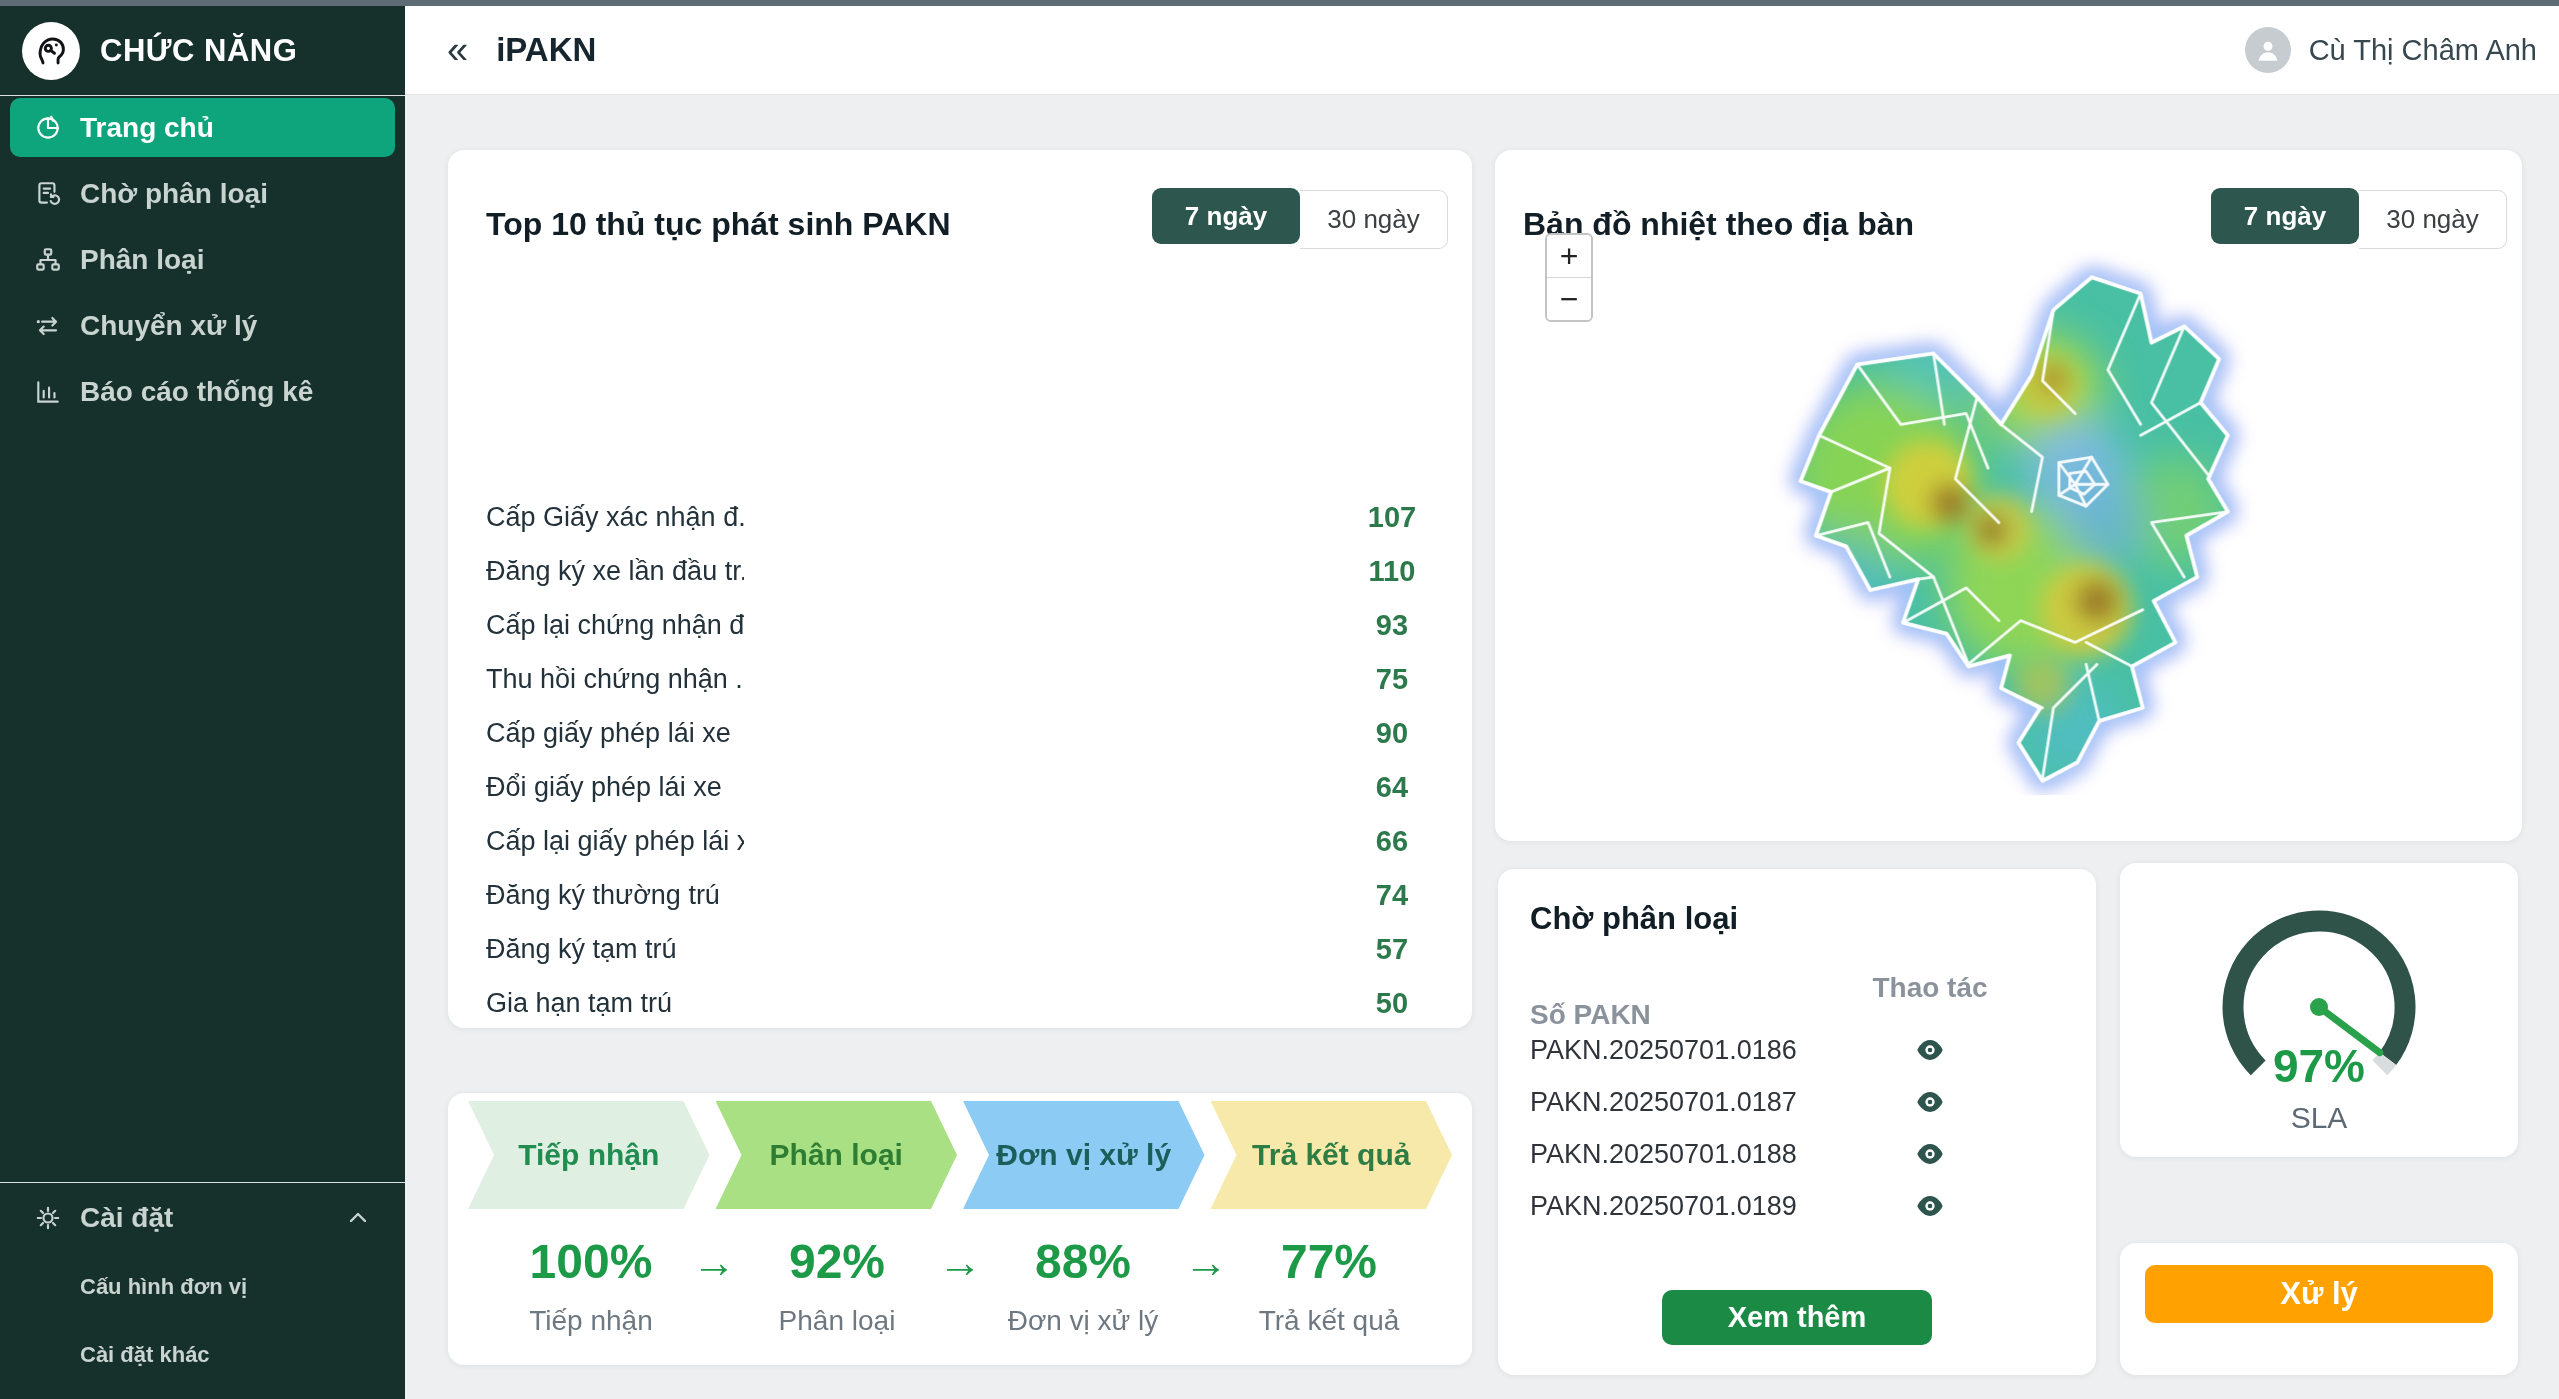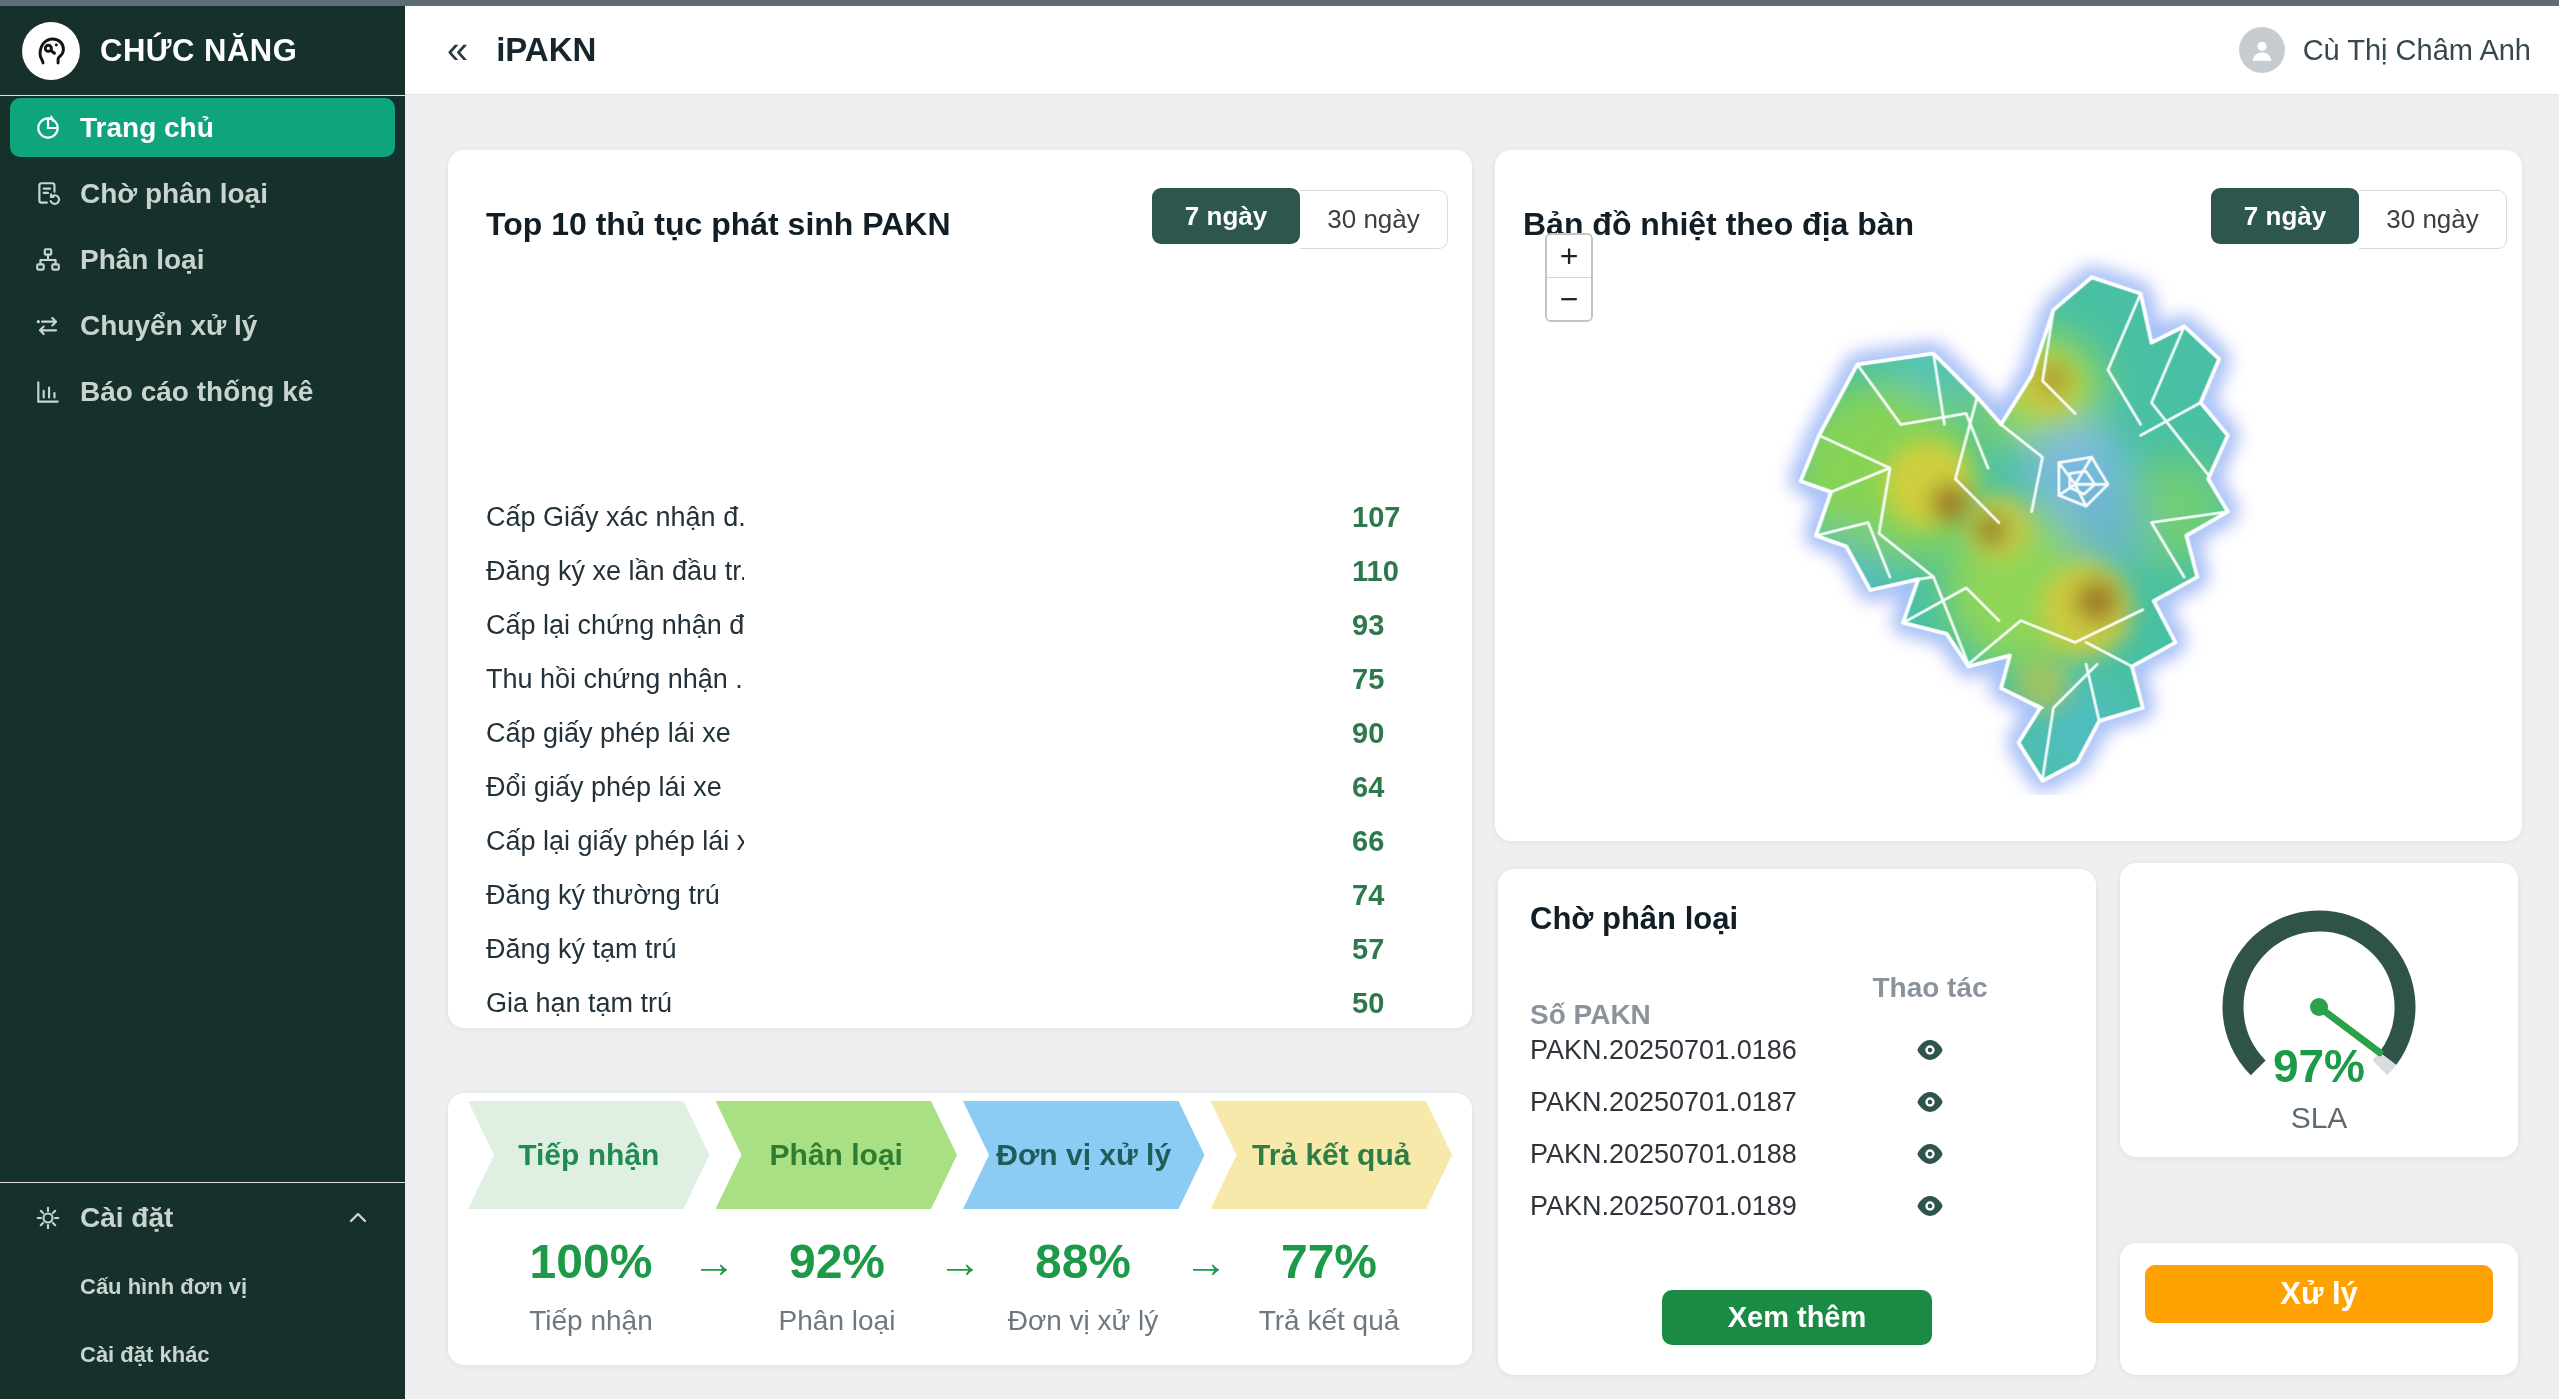--- a/index.html
+++ b/index.html
@@ -23,41 +23,41 @@
   .sb-item svg{flex:none;}
   .sb-settings{flex:none;border-top:1px solid rgba(255,255,255,.85);padding-bottom:10px;}
   .sb-set-row{display:flex;align-items:center;gap:18px;height:70px;padding:0 34px;font-size:28px;font-weight:700;cursor:pointer;}
   .sb-set-chevron{margin-left:auto;}
   .sb-sub{display:flex;align-items:center;height:68px;padding-left:80px;font-size:22px;font-weight:700;color:#c9d4d0;cursor:pointer;}
   
   .topbar{position:absolute;left:405px;top:6px;width:2154px;height:89px;background:#fff;
     border-bottom:1px solid #e3e5e7;display:flex;align-items:center;box-sizing:border-box;}
   .collapse{margin-left:42px;font-size:38px;color:#2b3a42;cursor:pointer;line-height:1;}
   .apptitle{margin-left:28px;font-size:33px;font-weight:bold;color:#17262e;}
-  .userbox{margin-left:auto;margin-right:28px;display:flex;align-items:center;gap:18px;cursor:pointer;}
+  .userbox{margin-left:auto;margin-right:22px;display:flex;align-items:center;gap:18px;cursor:pointer;}
   .avatar{width:46px;height:46px;border-radius:50%;background:#c7ccd0;display:flex;align-items:center;justify-content:center;}
   .username{font-size:29px;color:#37474f;}
   
   .card{position:absolute;background:#fff;border-radius:16px;box-shadow:0 1px 6px rgba(30,40,50,.07);}
   .card-title{font-size:32px;font-weight:bold;color:#121e26;}
   .toggle{position:absolute;display:flex;border-radius:9px;}
   .tg-btn{height:59px;min-width:148px;display:flex;align-items:center;justify-content:center;
     font-size:26px;box-sizing:border-box;cursor:pointer;}
   .tg-btn.on{background:var(--toggle_active,#2d564e);color:#fff;font-weight:700;border-radius:9px;height:56px;margin-top:-2px;z-index:2;}
   .tg-btn.off{background:#fff;color:#3c4043;border:1px solid #d8dadc;border-left:none;border-radius:0 9px 9px 0;}
   
   #card-top10{left:448px;top:150px;width:1024px;height:878px;}
   #card-top10 .card-title{position:absolute;left:38px;top:56px;}
   #card-top10 .toggle{right:24px;top:40px;}
   .bar-list{position:absolute;left:38px;top:354px;right:40px;}
   .bar-row{display:flex;align-items:center;height:27px;margin-bottom:27px;}
   .bar-label{width:258px;font-size:27px;color:#22313a;white-space:nowrap;overflow:hidden;flex:none;}
   .bar-track{flex:1;margin-left:16px;height:27px;position:relative;}
   .bar-fill{height:27px;border-radius:14px;background:var(--bar_green,#3ea46d);}
-  .bar-value{width:80px;text-align:left;font-size:29px;font-weight:700;color:var(--value_green,#2c7a4b);flex:none;}
+  .bar-value{width:80px;text-align:center;font-size:29px;font-weight:700;color:var(--value_green,#2c7a4b);flex:none;}
   
   #card-funnel{left:448px;top:1093px;width:1024px;height:272px;}
   .funnel-stages{position:absolute;left:20px;right:20px;top:8px;height:108px;display:flex;gap:6px;}
   .stage{flex:1;display:flex;align-items:center;justify-content:center;font-size:30px;font-weight:700;
     clip-path:polygon(0% 0%,calc(100% - 26px) 0%,100% 50%,calc(100% - 26px) 100%,0% 100%,26px 50%);}
   .funnel-flow{position:absolute;left:20px;right:20px;top:138px;display:flex;}
   .flow-cell{flex:1;text-align:center;}
   .flow-pct{font-size:48px;font-weight:bold;color:var(--pct_green,#1d9a47);line-height:62px;}
   .flow-lbl{font-size:28px;color:#6e7881;margin-top:12px;}
   .flow-arrow{position:absolute;top:6px;font-size:44px;color:var(--pct_green,#1d9a47);transform:translateX(-50%);}

